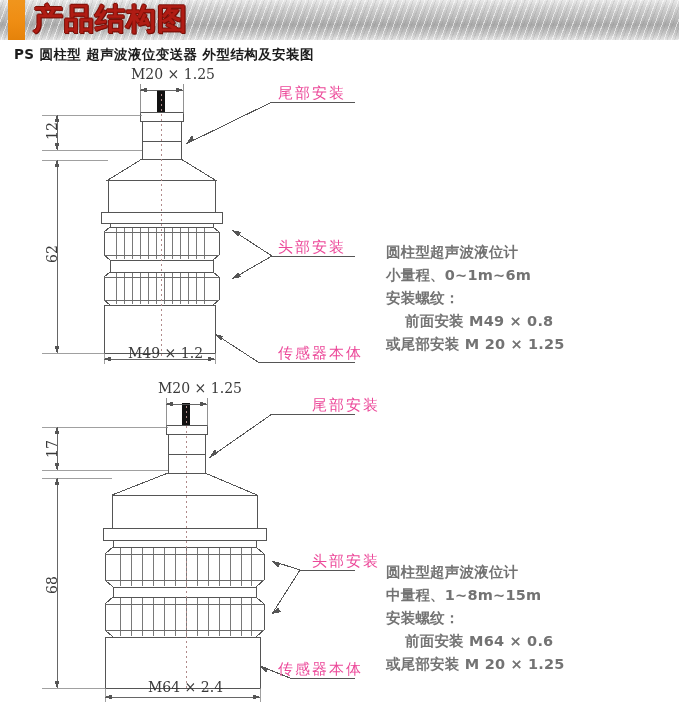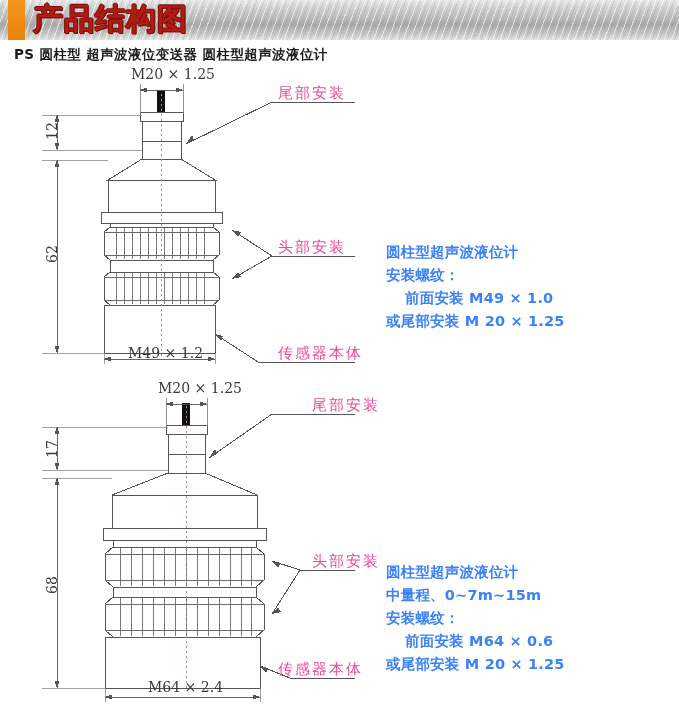--- a/index.html
+++ b/index.html
@@ -46,21 +46,21 @@
     letter-spacing:0.4px;white-space:nowrap;
   }
   
   .draw{position:absolute;left:0;}
   #draw1{top:62px;}
   #draw2{top:378px;}
   
   .spec{
     position:absolute;
     font-family:"DejaVu Sans","Liberation Sans",sans-serif;
-    font-size:14.5px;font-weight:bold;color:#3b82f6;
+    font-size:14.5px;font-weight:bold;color:#737373;
     line-height:23px;white-space:nowrap;
   }
   #spec1{left:386px;top:241px;}
   #spec2{left:386px;top:561px;}
   .spec div{letter-spacing:0.2px;}
   .spec .indent{padding-left:19px;}
   
   .cn-label{
     position:absolute;
     font-family:"DejaVu Serif","Liberation Serif",serif;
@@ -76,21 +76,21 @@
   }
 </style>
 </head>
 <body>
 
 <div id="header">
   <div id="header-accent"></div>
 </div>
 <div id="header-title">产品结构图</div>
 
-<div id="subtitle">PS 圆柱型 超声波液位变送器 圆柱型超声波液位计</div>
+<div id="subtitle">PS 圆柱型 超声波液位变送器 外型结构及安装图</div>
 
 <svg id="draw1" class="draw" width="679" height="310">
   <g fill="none" stroke="#4a4a4a" stroke-width="1" shape-rendering="crispEdges">
 
     <rect x="157" y="28" width="7" height="22" fill="#111111" stroke="#111111"></rect>
 
     <rect x="140" y="50" width="43" height="9" fill="#ffffff" stroke="#555"></rect>
 
     <rect x="142" y="59" width="39" height="20" fill="#ffffff" stroke="#555"></rect>
     <rect x="142" y="79" width="39" height="18" fill="#ffffff" stroke="#555"></rect>
@@ -183,22 +183,23 @@
 <div class="dim-txt" style="left:131px;top:66px;">M20 × 1.25</div>
 <div class="dim-txt dim-vert" style="left:44px;top:140px;">12</div>
 <div class="dim-txt dim-vert" style="left:44px;top:263px;">62</div>
 <div class="dim-txt" style="left:128px;top:345px;">M49 × 1.2</div>
 <div class="cn-label" style="left:278px;top:84px;">尾部安装</div>
 <div class="cn-label" style="left:278px;top:238px;">头部安装</div>
 <div class="cn-label" style="left:278px;top:344px;">传感器本体</div>
 
 <div class="spec" id="spec1">
   <div>圆柱型超声波液位计</div>
+  <div>小量程、0~1m~6m</div>
   <div>安装螺纹：</div>
-  <div class="indent">前面安装 M49 × 1.0</div>
+  <div class="indent">前面安装 M49 × 0.8</div>
   <div>或尾部安装 M 20 × 1.25</div>
 </div>
 
 <svg id="draw2" class="draw" width="679" height="341">
   <g fill="none" stroke="#4a4a4a" stroke-width="1" shape-rendering="crispEdges">
 
     <rect x="182" y="25" width="7" height="22" fill="#111111" stroke="#111111"></rect>
 
     <rect x="166" y="47" width="41" height="9" fill="#ffffff" stroke="#555"></rect>
 
@@ -295,17 +296,17 @@
 <div class="dim-txt" style="left:158px;top:380px;">M20 × 1.25</div>
 <div class="dim-txt dim-vert" style="left:44px;top:458px;">17</div>
 <div class="dim-txt dim-vert" style="left:44px;top:594px;">68</div>
 <div class="dim-txt" style="left:148px;top:679px;">M64 × 2.4</div>
 <div class="cn-label" style="left:312px;top:396px;">尾部安装</div>
 <div class="cn-label" style="left:312px;top:552px;">头部安装</div>
 <div class="cn-label" style="left:278px;top:660px;">传感器本体</div>
 
 <div class="spec" id="spec2">
   <div>圆柱型超声波液位计</div>
-  <div>中量程、0~7m~15m</div>
+  <div>中量程、1~8m~15m</div>
   <div>安装螺纹：</div>
   <div class="indent">前面安装 M64 × 0.6</div>
   <div>或尾部安装 M 20 × 1.25</div>
 </div>
 
 </body></html>

